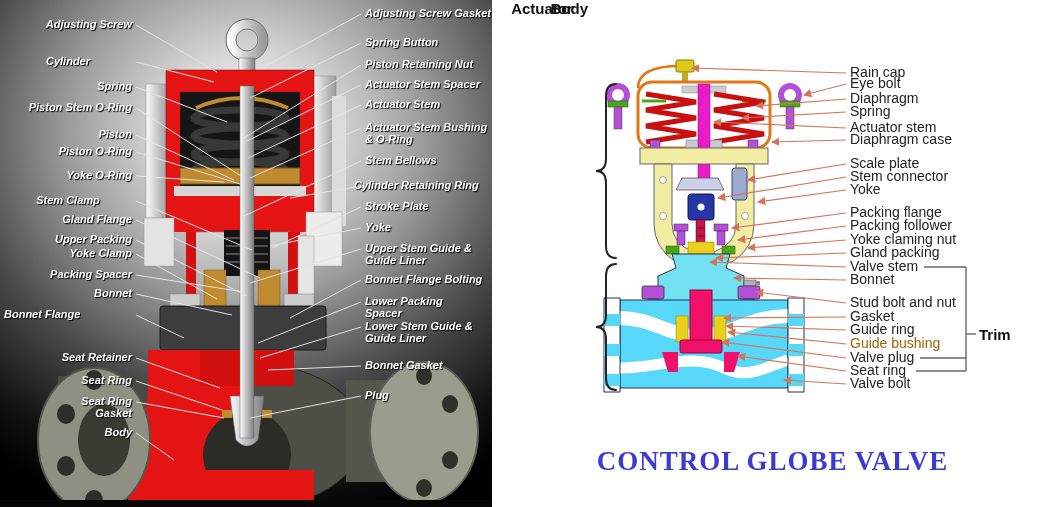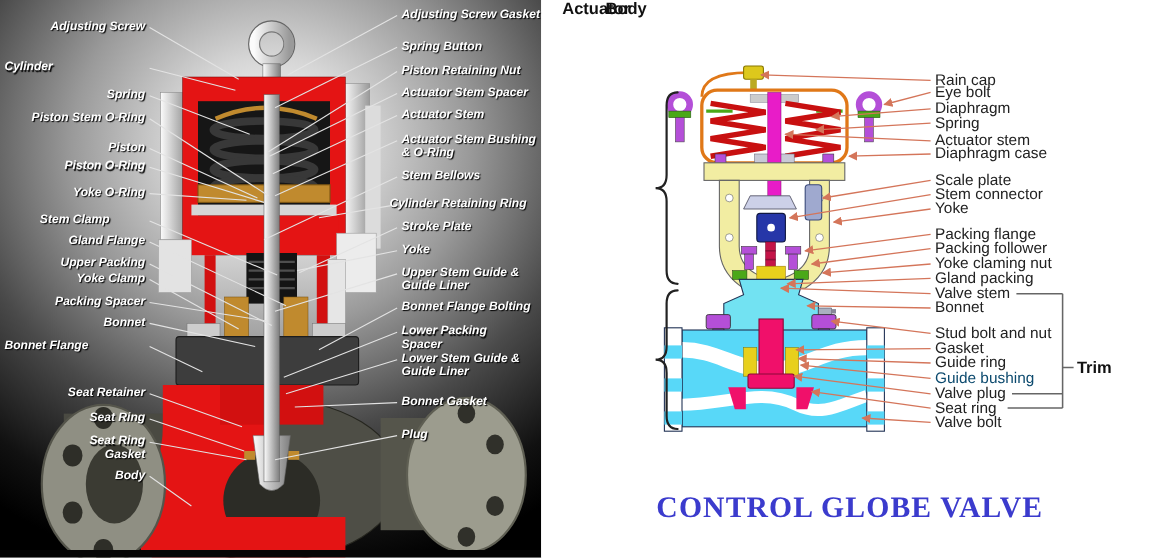--- a/index.html
+++ b/index.html
@@ -157,21 +157,21 @@
         <line x1="361" y1="228" x2="270" y2="246" stroke="#e3e3e3" stroke-width="1"></line>
         <line x1="361" y1="249" x2="250" y2="283" stroke="#e3e3e3" stroke-width="1"></line>
         <line x1="361" y1="280" x2="290" y2="318" stroke="#e3e3e3" stroke-width="1"></line>
         <line x1="361" y1="302" x2="258" y2="343" stroke="#e3e3e3" stroke-width="1"></line>
         <line x1="361" y1="327" x2="260" y2="358" stroke="#e3e3e3" stroke-width="1"></line>
         <line x1="361" y1="366" x2="268" y2="370" stroke="#e3e3e3" stroke-width="1"></line>
         <line x1="361" y1="396" x2="250" y2="418" stroke="#e3e3e3" stroke-width="1"></line>
       </svg>
     <div id="photo-labels">
         <div class="photo-label lft" style="color: rgb(255, 255, 255); top: 18px; left: 4px; width: 128px; text-align: right;">Adjusting Screw</div>
-        <div class="photo-label lft" style="color: rgb(255, 255, 255); top: 55px; left: 4px; width: 128px; text-align: left;">Cylinder</div>
+        <div class="photo-label lft" style="color: rgb(255, 255, 255); top: 55px; left: 4px; width: 128px; text-align: center;">Cylinder</div>
         <div class="photo-label lft" style="color: rgb(255, 255, 255); top: 80px; left: 4px; width: 128px; text-align: right;">Spring</div>
         <div class="photo-label lft" style="color: rgb(255, 255, 255); top: 101px; left: 4px; width: 128px; text-align: right;">Piston Stem O-Ring</div>
         <div class="photo-label lft" style="color: rgb(255, 255, 255); top: 128px; left: 4px; width: 128px; ">Piston</div>
         <div class="photo-label lft" style="color: rgb(255, 255, 255); top: 145px; left: 4px; width: 128px; text-align: right;">Piston O-Ring</div>
         <div class="photo-label lft" style="color: rgb(255, 255, 255); top: 169px; left: 4px; width: 128px; text-align: right;">Yoke O-Ring</div>
         <div class="photo-label lft" style="color: rgb(255, 255, 255); top: 194px; left: 4px; width: 128px; text-align: center;">Stem Clamp</div>
         <div class="photo-label lft" style="color: rgb(255, 255, 255); top: 213px; left: 4px; width: 128px; text-align: right;">Gland Flange</div>
         <div class="photo-label lft" style="color: rgb(255, 255, 255); top: 233px; left: 4px; width: 128px; text-align: right;">Upper Packing</div>
         <div class="photo-label lft" style="color: rgb(255, 255, 255); top: 247px; left: 4px; width: 128px; text-align: right;">Yoke Clamp</div>
         <div class="photo-label lft" style="color: rgb(255, 255, 255); top: 268px; left: 4px; width: 128px; text-align: right;">Packing Spacer</div>
@@ -369,21 +369,21 @@
         <div class="rd-label" style="color: rgb(34, 34, 34); top: 182px; left: 358px;">Yoke</div>
         <div class="rd-label" style="color: rgb(34, 34, 34); top: 205px; left: 358px;">Packing flange</div>
         <div class="rd-label" style="color: rgb(34, 34, 34); top: 218px; left: 358px;">Packing follower</div>
         <div class="rd-label" style="color: rgb(34, 34, 34); top: 232px; left: 358px;">Yoke claming nut</div>
         <div class="rd-label" style="color: rgb(34, 34, 34); top: 245px; left: 358px;">Gland packing</div>
         <div class="rd-label" style="color: rgb(34, 34, 34); top: 259px; left: 358px;">Valve stem</div>
         <div class="rd-label" style="color: rgb(34, 34, 34); top: 272px; left: 358px;">Bonnet</div>
         <div class="rd-label" style="color: rgb(34, 34, 34); top: 295px; left: 358px;">Stud bolt and nut</div>
         <div class="rd-label" style="color: rgb(34, 34, 34); top: 309px; left: 358px;">Gasket</div>
         <div class="rd-label" style="color: rgb(34, 34, 34); top: 322px; left: 358px;">Guide ring</div>
-        <div class="rd-label" style="color: #0c4a6e; top: 336px; left: 358px;">Guide bushing</div>
+        <div class="rd-label" style="color: #a16207; top: 336px; left: 358px;">Guide bushing</div>
         <div class="rd-label" style="color: rgb(34, 34, 34); top: 350px; left: 358px;">Valve plug</div>
         <div class="rd-label" style="color: rgb(34, 34, 34); top: 363px; left: 358px;">Seat ring</div>
         <div class="rd-label" style="color: rgb(34, 34, 34); top: 376px; left: 358px;">Valve bolt</div>
       </div>
     <div class="group-label g-act">Actuator</div>
     <div class="group-label g-body">Body</div>
     <div class="group-label g-trim">Trim</div>
     <div class="rd-title" style="color: rgb(59, 59, 205);">CONTROL GLOBE VALVE</div>
   </div>
 </div>

